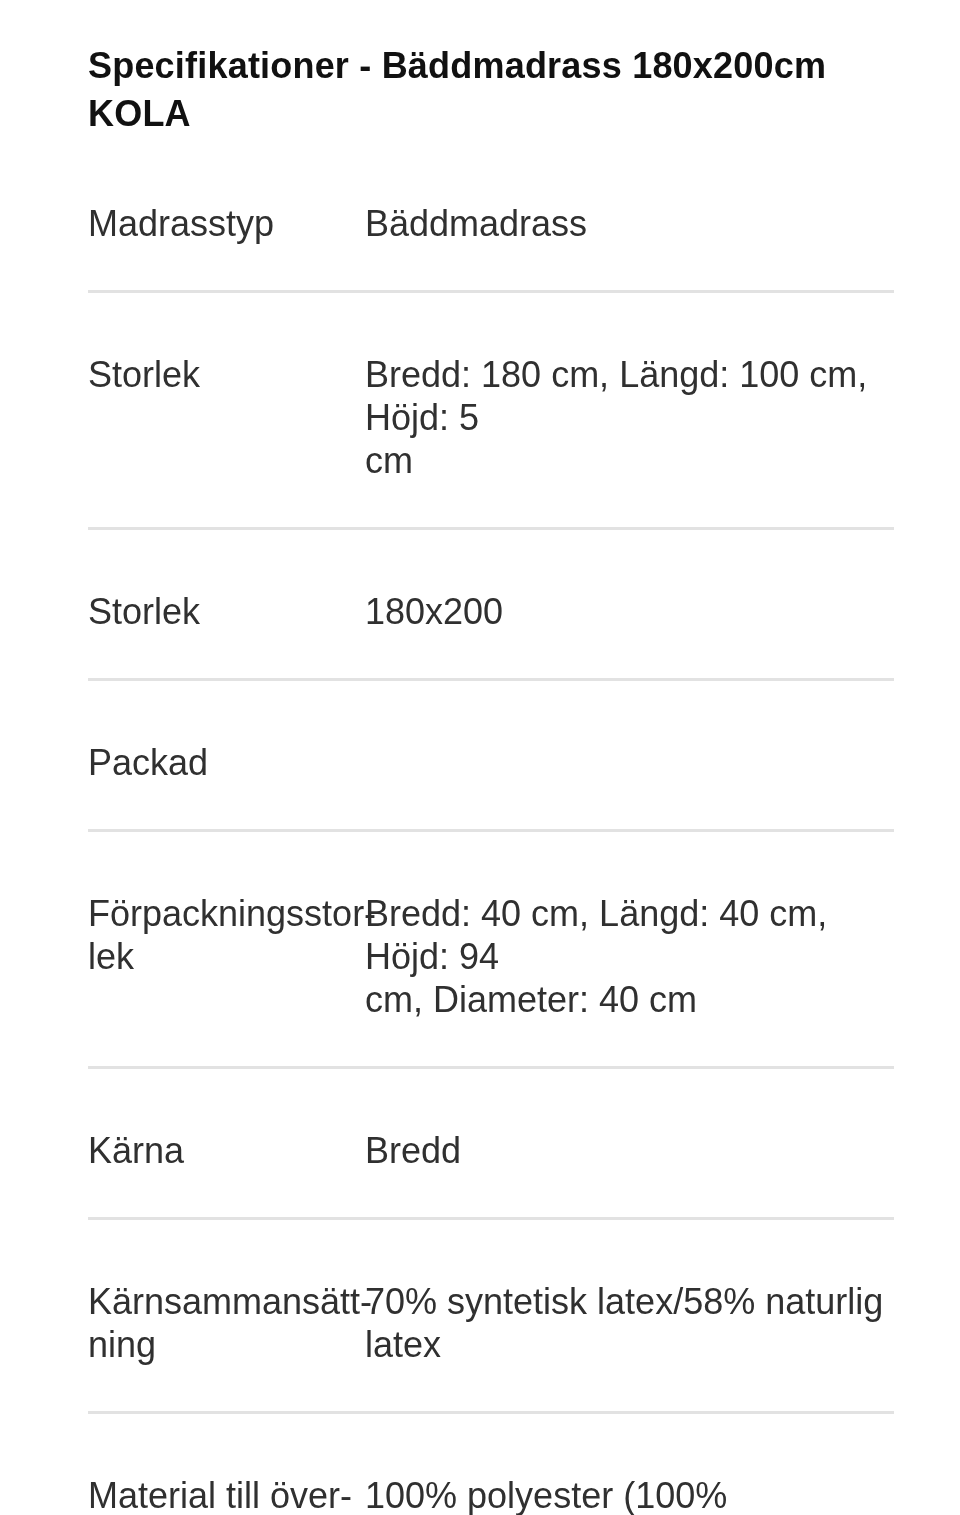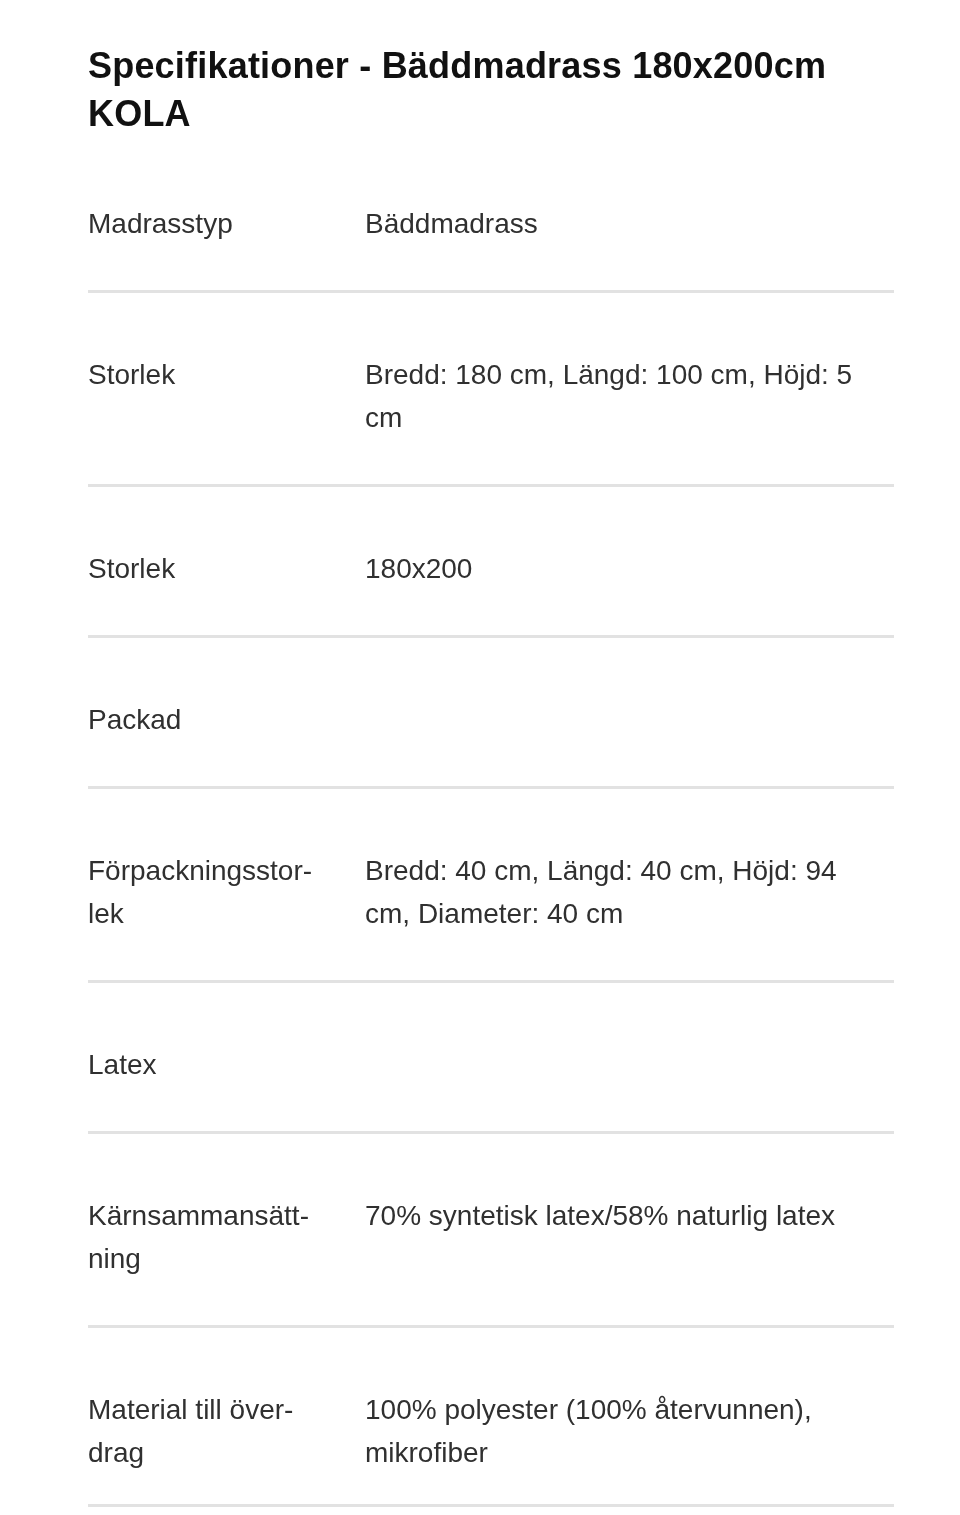--- a/index.html
+++ b/index.html
@@ -31,21 +31,21 @@
   .spec-row {
     display: grid;
     grid-template-columns: 277px 1fr;
     padding: 60px 0 45px 0;
     border-bottom: 3px solid #e2e2e2;
   }
   .spec-row:last-child {
     padding-bottom: 30px; 
   }
   .spec-label, .spec-value {
-    font-size: 28px;
+    font-size: 36px;
     line-height: 43px;
     font-weight: 400;
     color: #303030;
     white-space: pre-line; 
   }
 </style>
 </head>
 <body>
 
 <div class="content">
@@ -74,21 +74,22 @@
     </div>
 
     <div class="spec-row">
       <div class="spec-label">Förpackningsstor-
 lek</div>
       <div class="spec-value">Bredd: 40 cm, Längd: 40 cm, Höjd: 94
 cm, Diameter: 40 cm</div>
     </div>
 
     <div class="spec-row">
-      <div class="spec-value">Latex</div>
+      <div class="spec-label">Kärna</div>
+      <div class="spec-value">Bredd</div>
     </div>
 
     <div class="spec-row">
       <div class="spec-label">Kärnsammansätt-
 ning</div>
       <div class="spec-value">70% syntetisk latex/58% naturlig latex</div>
     </div>
 
     <div class="spec-row">
       <div class="spec-label">Material till över-

